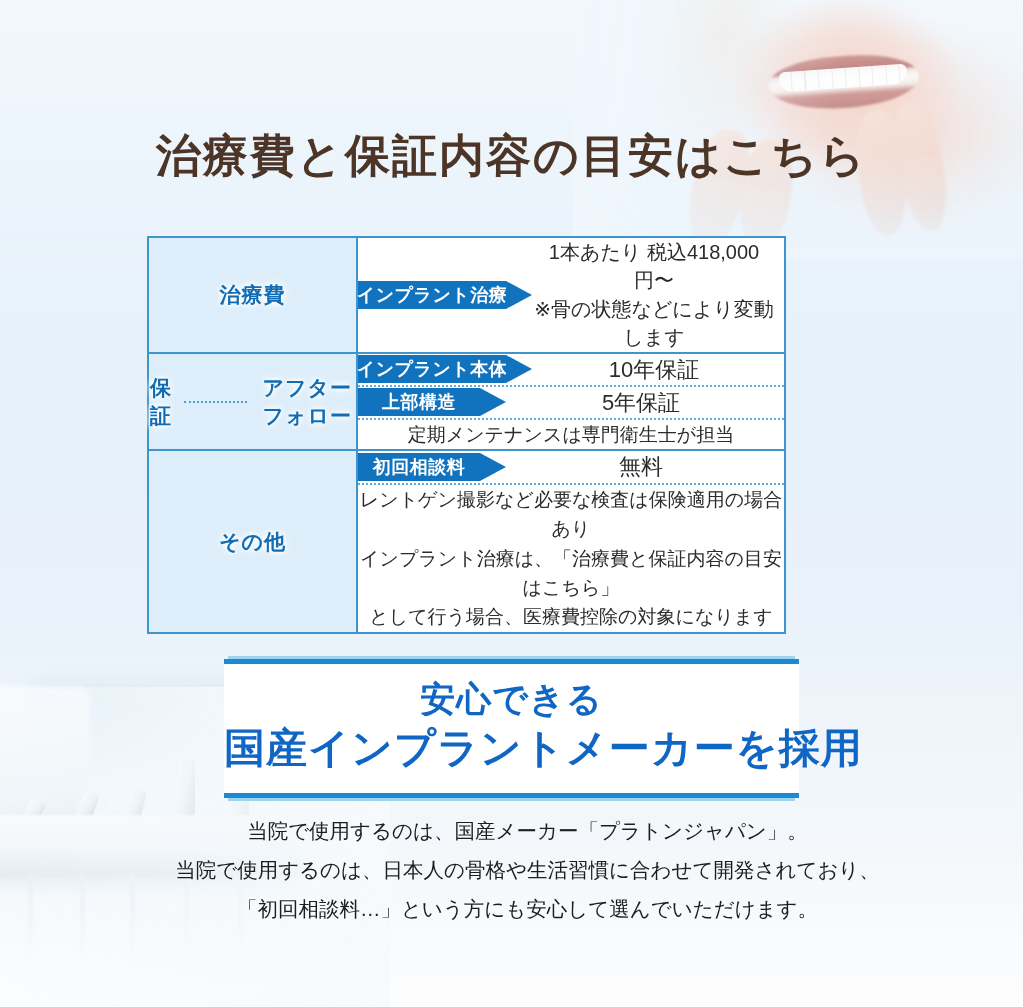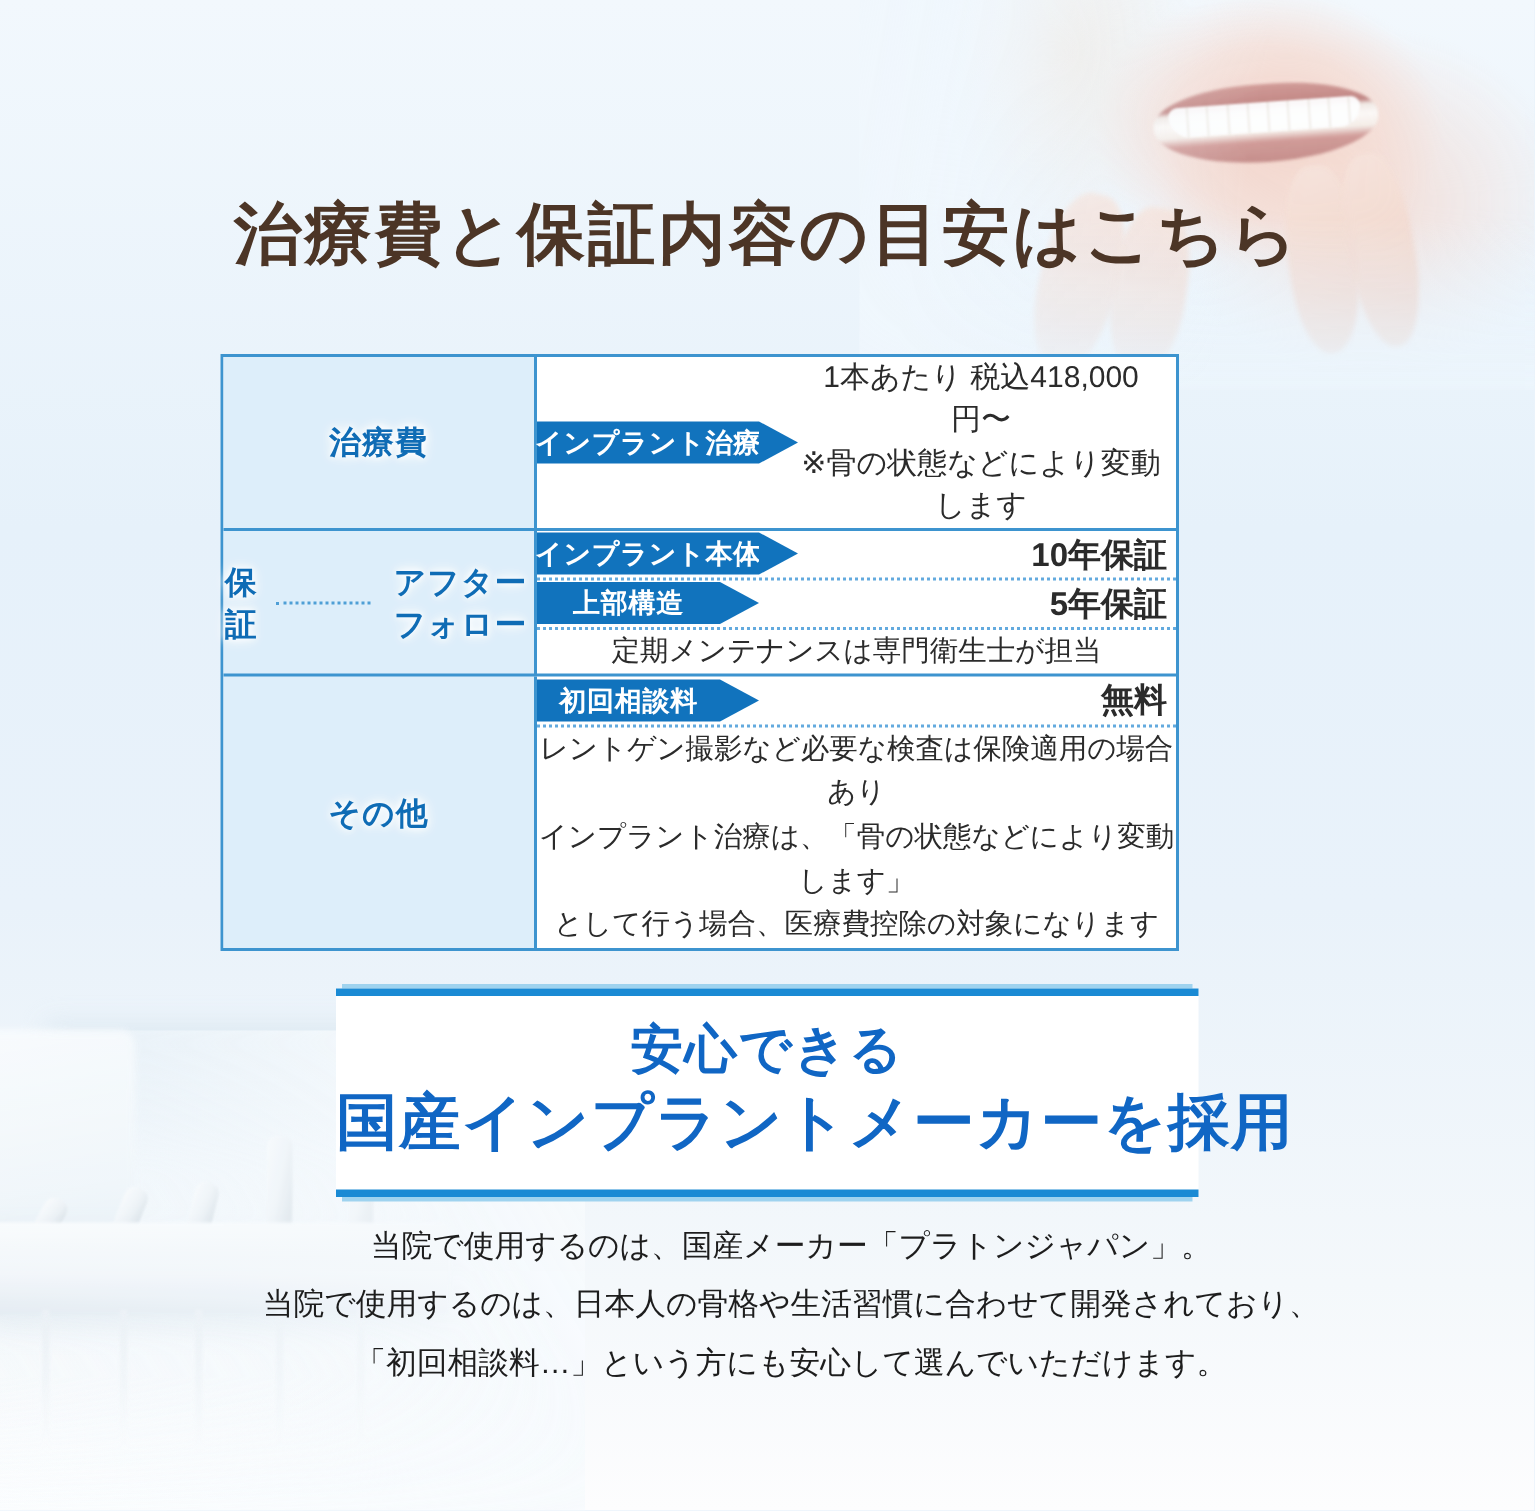--- a/index.html
+++ b/index.html
@@ -206,26 +206,26 @@
     top: 0;
     width: 0; height: 0;
     border-top: 14px solid transparent;
     border-bottom: 14px solid transparent;
     border-left: 26px solid #1173bd;
   }
   .tag.narrow { width: 122px; }
 
   .cell-value {
     flex: 1 1 auto;
-    text-align: right;
+    text-align: center;
     padding-left: 24px;
     padding-right: 6px;
     color: #2b2b2b;
     font-size: 22px;
-    font-weight: 700;
+    font-weight: 400;
     line-height: 1.42;
   }
   .cell-value.normal { font-weight: 400; font-size: 20px; text-align: center; }
   .cell-value.normal .l { display: block; }
 
   .cell-note {
     text-align: center;
     color: #2b2b2b;
     font-size: 19px;
     line-height: 1.55;
@@ -359,21 +359,21 @@
           <td class="cell-body hline">
             <div class="cell-flex">
               <span class="tag narrow">初回相談料</span>
               <div class="cell-value">無料</div>
             </div>
           </td>
         </tr>
         <tr>
           <td class="cell-note dotline">
             <span class="l">レントゲン撮影など必要な検査は保険適用の場合あり</span>
-            <span class="l">インプラント治療は、「骨の状態などにより変動します」</span>
+            <span class="l">インプラント治療は、「治療費と保証内容の目安はこちら」</span>
             <span class="l">として行う場合、医療費控除の対象になります</span>
           </td>
         </tr>
       </tbody>
     </table>
   </div>
 
   <div class="banner">
     <div class="line l1">安心できる</div>
     <div class="line l2">国産インプラントメーカーを採用</div>

